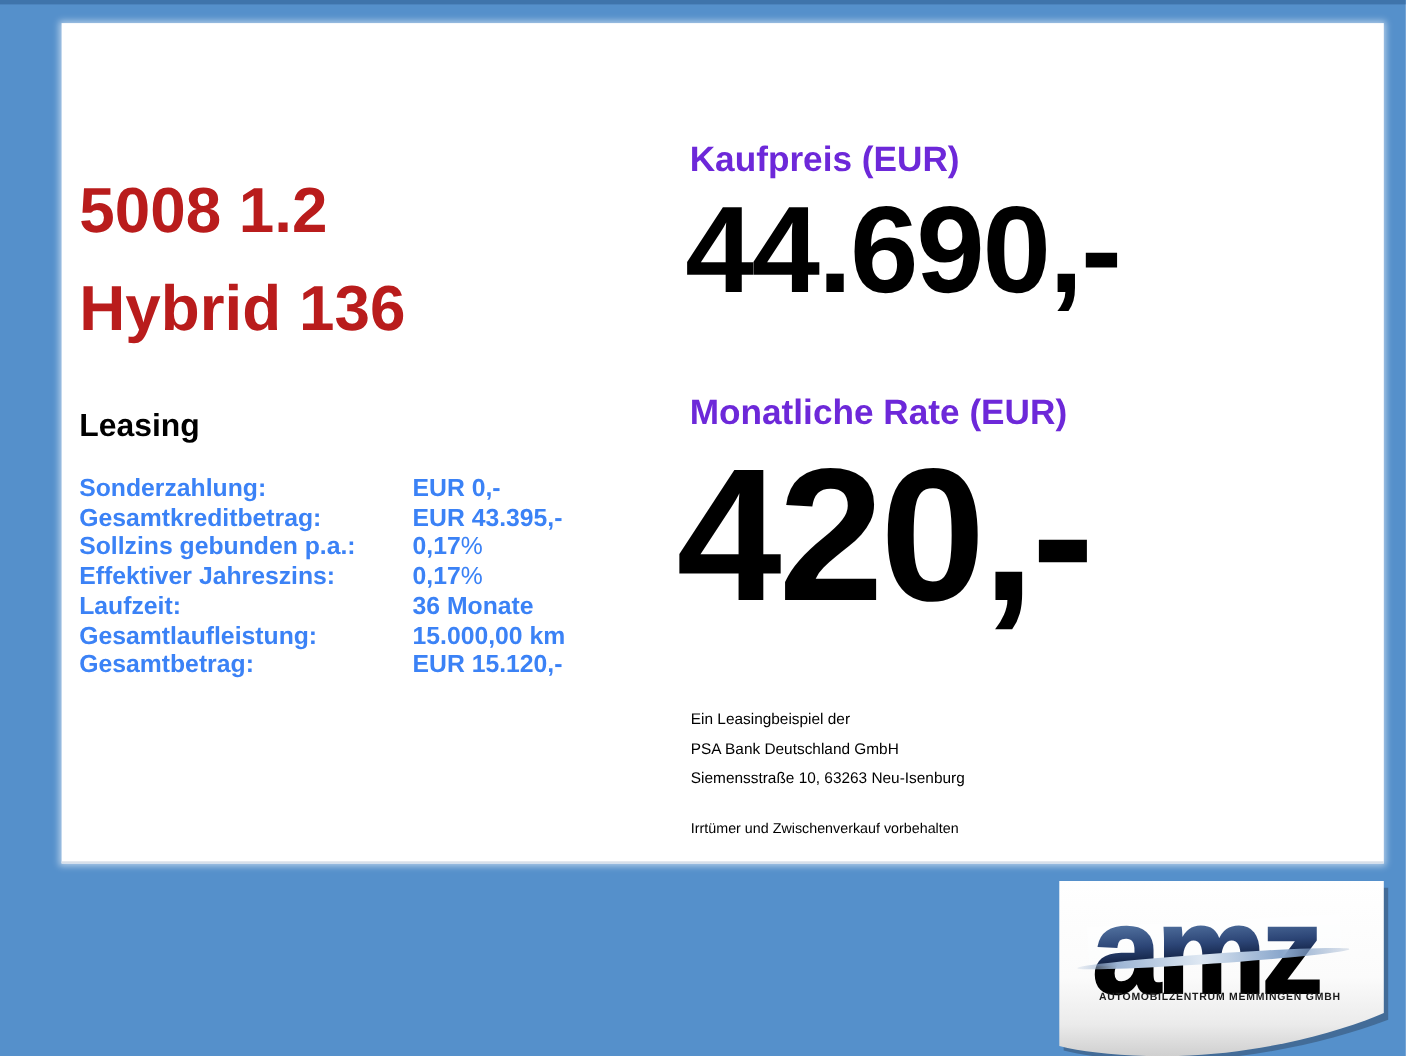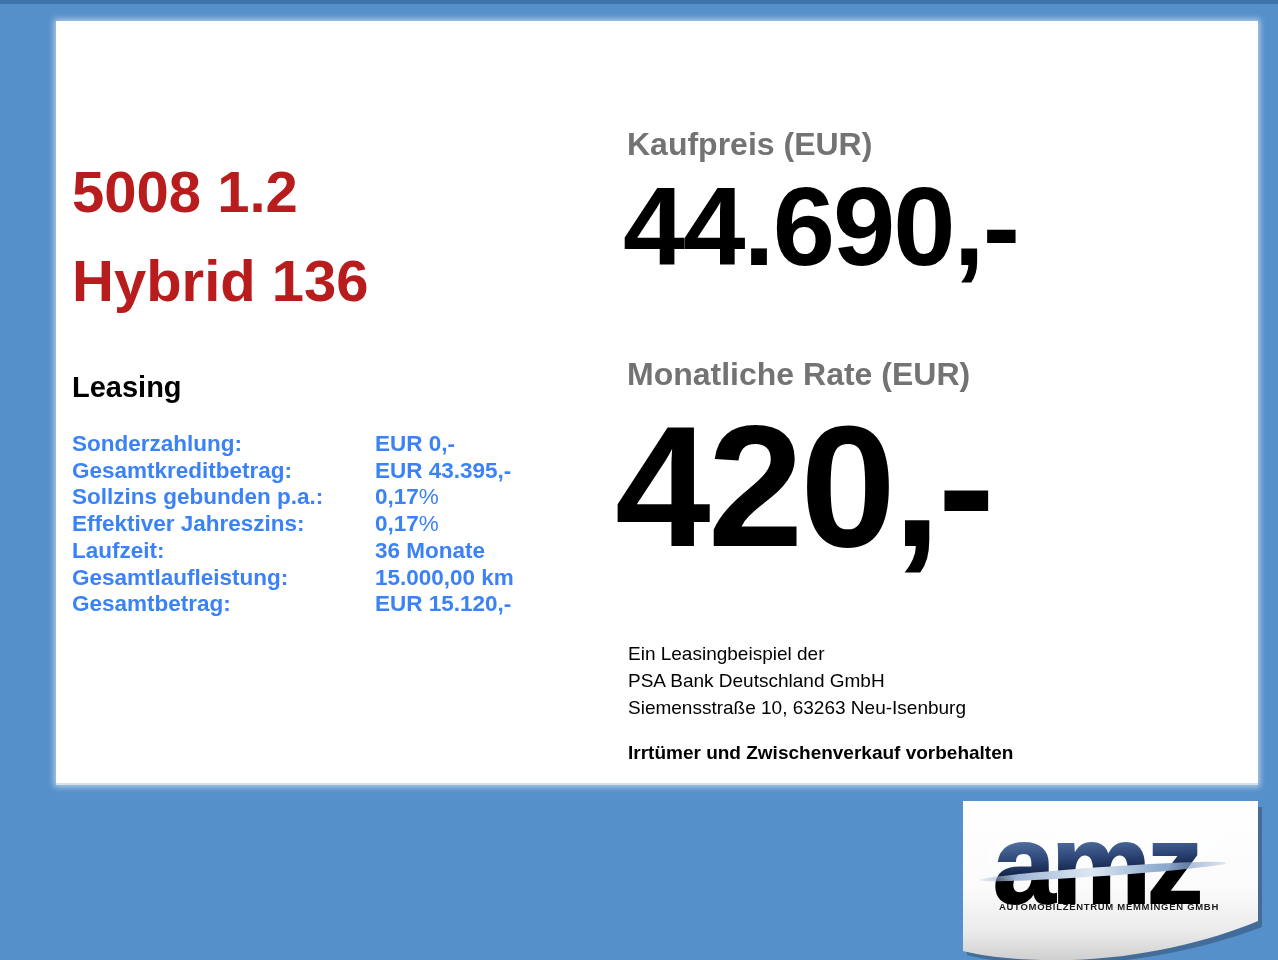--- a/index.html
+++ b/index.html
@@ -29,30 +29,30 @@
   .leasing-heading { position: absolute; left: 16px; top: 352px;
     font-size: 29px; line-height: 29px; font-weight: bold; color: #000; }
   .leasing-table { position: absolute; left: 16px; top: 410px; width: 530px; }
   .lrow { display: flex; font-size: 22.5px; line-height: 26.7px;
     font-weight: bold; color: #3b82f6; white-space: nowrap; }
   .llabel { width: 303px; flex: 0 0 303px; }
   .lvalue { }
   .pct { font-weight: normal; }
   
   .price-label { position: absolute; left: 571px; font-size: 32px; line-height: 32px;
-    font-weight: bold; color: #737373; white-space: nowrap; text-align: right; }
+    font-weight: bold; color: #6d28d9; white-space: nowrap; text-align: right; }
   .price-label.kauf { top: 107px; }
   .price-label.rate { top: 337px; }
   .price-value { position: absolute; font-weight: bold; color: #000; white-space: nowrap; text-align: right; }
   .price-value.kauf { left: 567px; top: 150px; font-size: 112px; line-height: 112px; letter-spacing: -2px; }
   .price-value.rate { left: 559px; top: 379px; font-size: 172px; line-height: 172px; letter-spacing: -3px; }
   .bank-info { position: absolute; left: 572px; top: 619px;
-    font-size: 19px; line-height: 27px; font-weight: normal; color: #000; white-space: nowrap; }
+    font-size: 14px; line-height: 27px; font-weight: normal; color: #000; white-space: nowrap; }
   .disclaimer { position: absolute; left: 572px; top: 718px;
-    font-size: 19px; line-height: 27px; font-weight: bold; color: #000; white-space: nowrap; }
+    font-size: 13px; line-height: 27px; font-weight: normal; color: #000; white-space: nowrap; }
   
   .logo-card { position: absolute; left: 963px; top: 801px; width: 295px; height: 160px; }
   .logo-card svg.shape { position: absolute; left: 0; top: 0; width: 295px; height: 160px; overflow: visible; }
   .amz-wrap { position: absolute; left: 30px; top: 8px; width: 225px; height: 120px; }
   .amz-text { position: absolute; left: 0; top: 0;
     font-size: 112px; line-height: 112px; font-weight: bold; letter-spacing: -4px;
     color: #000; -webkit-text-stroke: 2px #000; }
   .amz-tint { position: absolute; left: -4px; top: 28px; width: 230px; height: 36px;
     background: linear-gradient(180deg, #51719f 0%, #2c4576 55%, #101f40 100%);
     mix-blend-mode: screen; transform: rotate(-3deg); pointer-events: none; }

